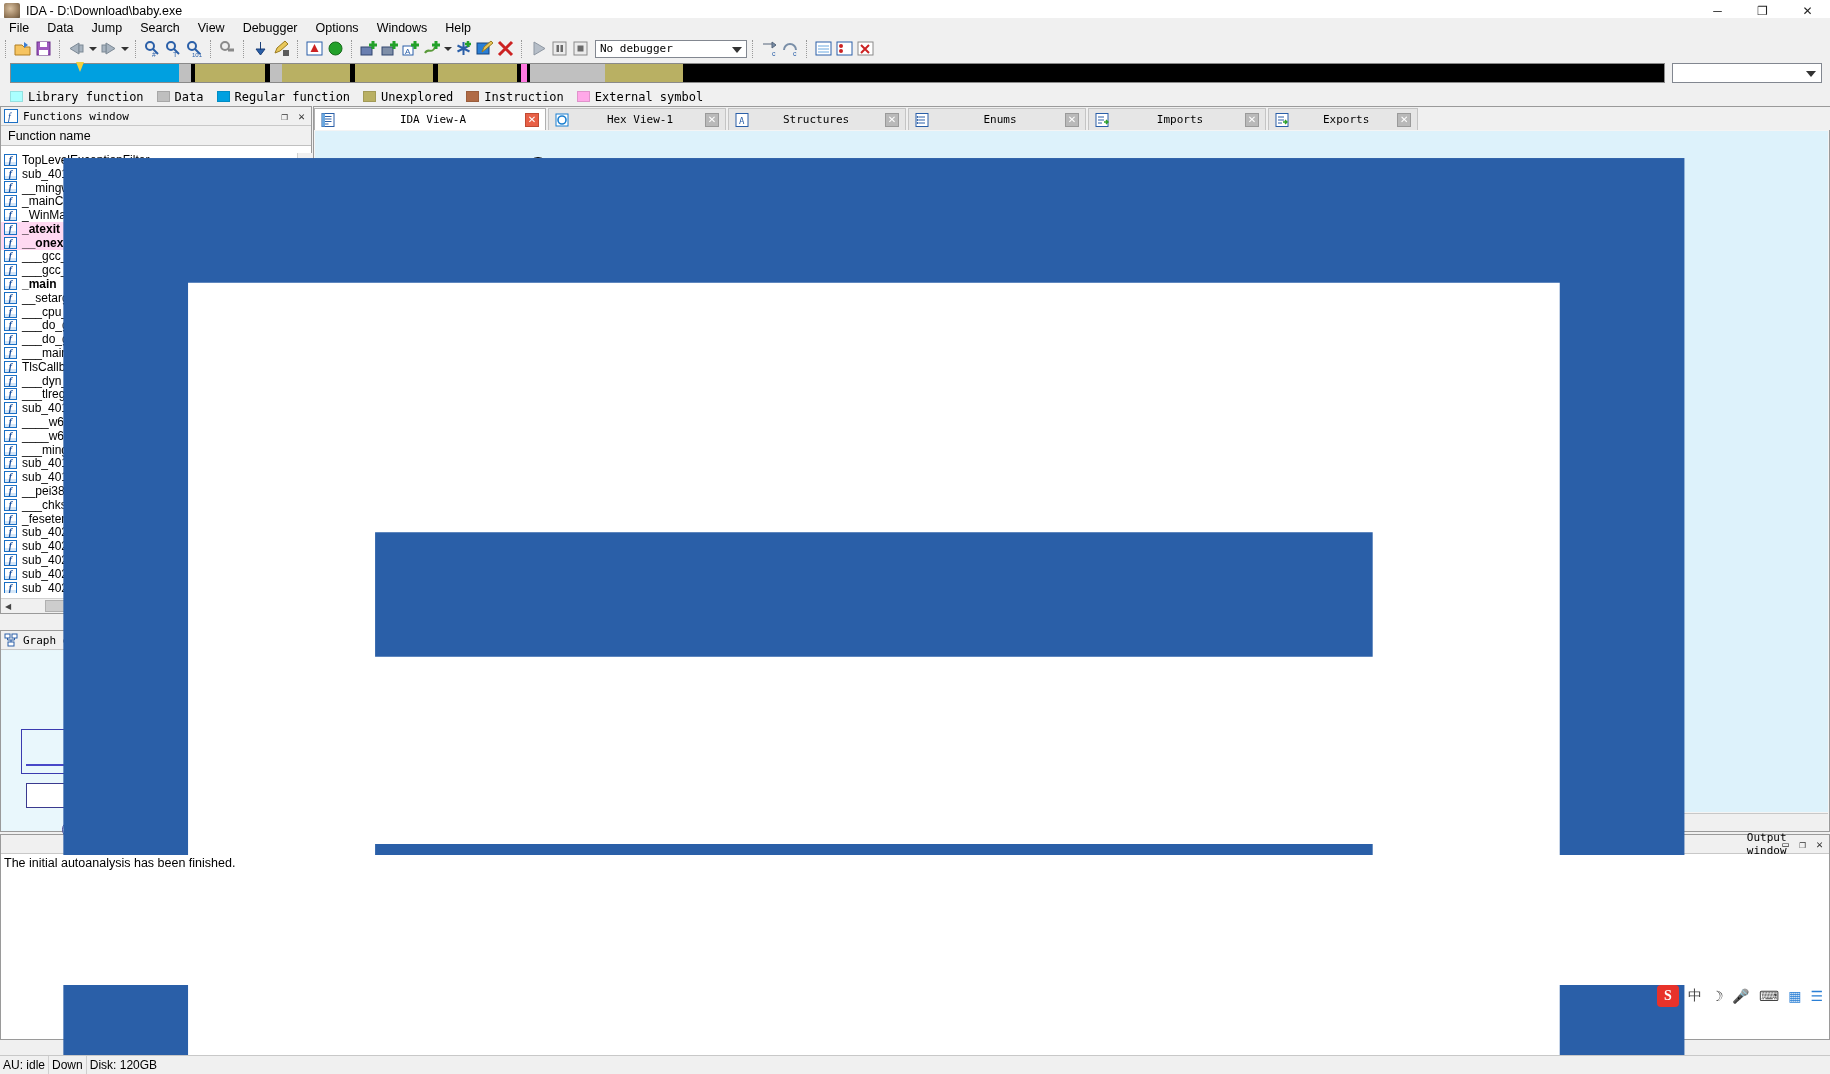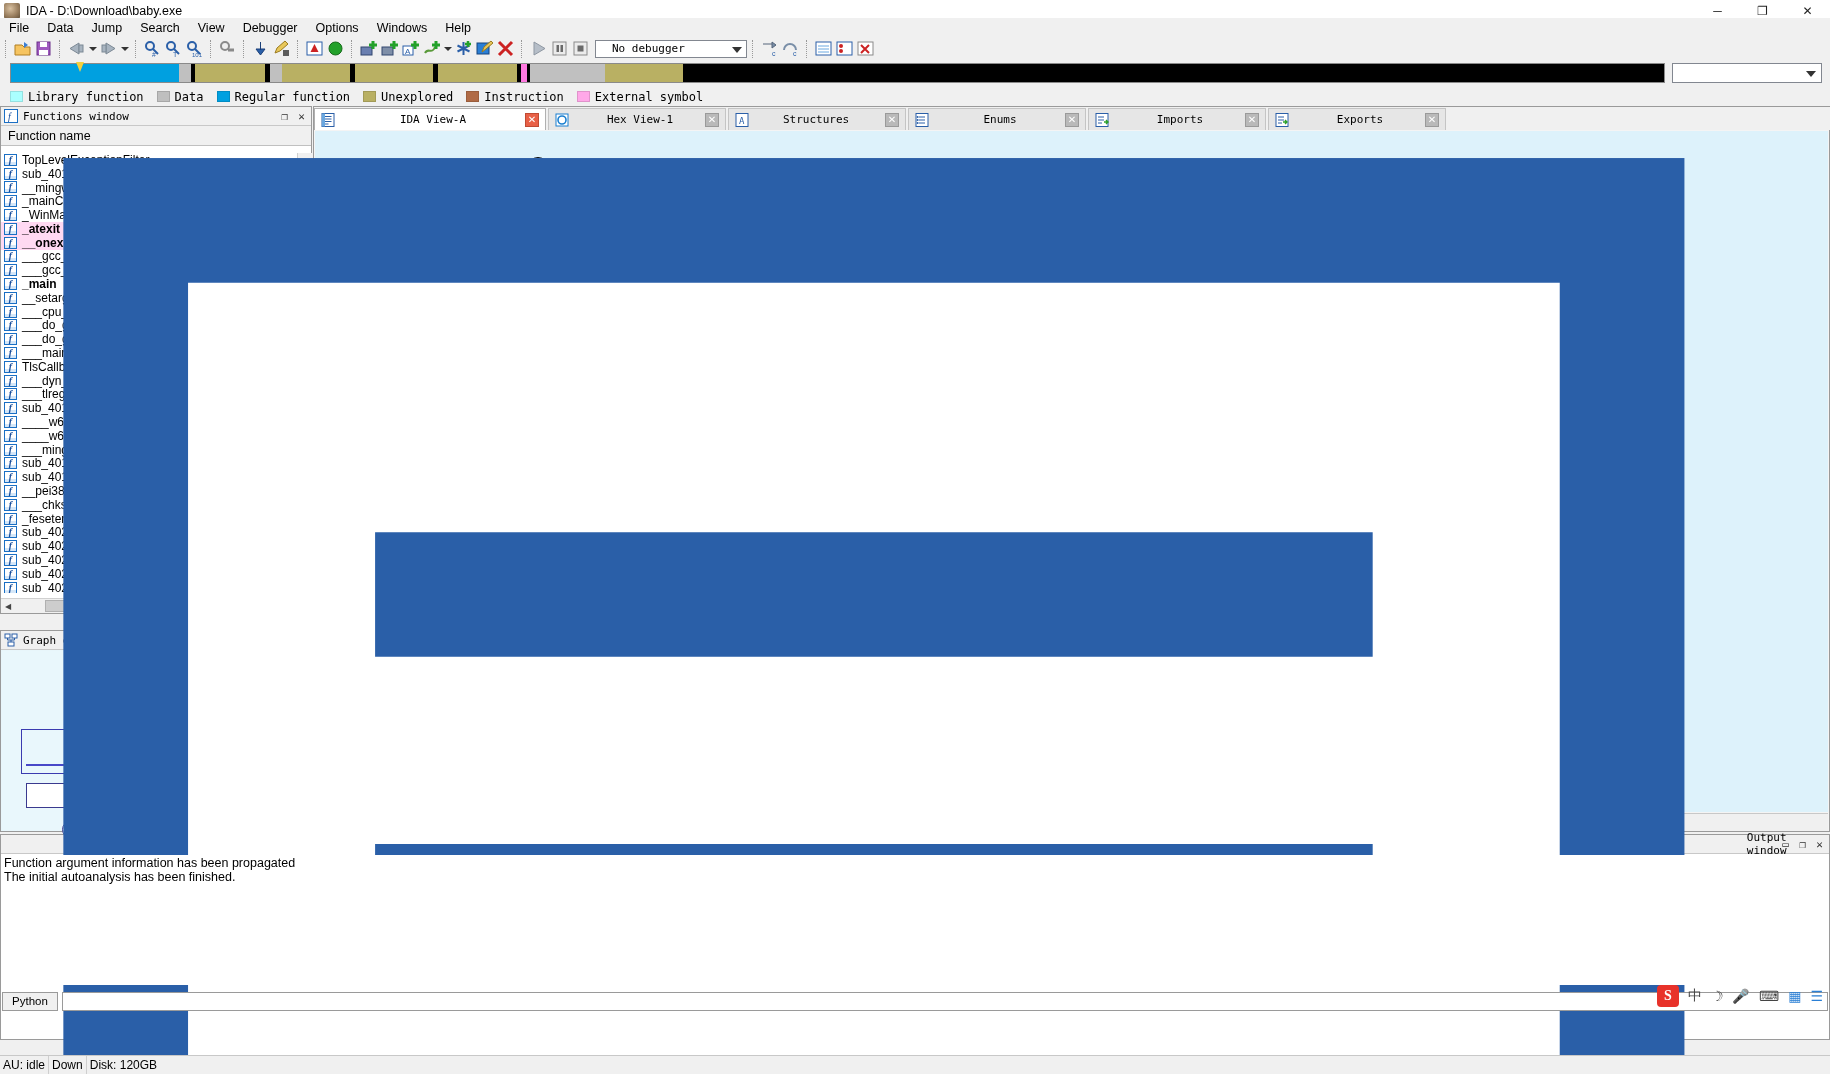--- a/index.html
+++ b/index.html
@@ -45,21 +45,21 @@
             display:inline-block; }
   .tb-arrow { width:11px; height:19px; position:relative; }
   .tb-arrow:after {
     content:""; position:absolute; left:2px; top:8px;
     border-left:4px solid transparent; border-right:4px solid transparent;
     border-top:4px solid #333;
   }
   .dbg-select {
     height:18px; width:152px; background:#fff; border:1px solid #828790;
     font-family:"DejaVu Sans Mono", monospace; font-size:11px;
-    display:flex; align-items:center; padding-left:16px; color:#000;
+    display:flex; align-items:center; padding-left:4px; color:#000;
     position:relative; margin-left:4px;
   }
   .dbg-select .caret { position:absolute; right:4px; top:6px;
     border-left:5px solid transparent; border-right:5px solid transparent;
     border-top:6px solid #333; }
 
   
   .navband-wrap { position:absolute; left:0; top:60px; width:1830px; height:28px; background:#f0f0f0; }
   .navband { position:absolute; left:10px; top:3px; width:1655px; height:20px;
              display:flex; border:1px solid #8a8a8a; }
@@ -656,21 +656,21 @@
         </div>
         <div class="tab" style="width: 178px;">
           <svg class="tab-ic" viewBox="0 0 14 14">
             <rect x="1" y="0.5" width="12" height="13" fill="#fff" stroke="#2a5fa8"></rect>
             <path d="M3 4h6M3 7h6M3 10h4" stroke="#2a5fa8"></path>
             <path d="M9 9l4 0M11 7l2 2-2 2" stroke="#2aa02a" stroke-width="1.4" fill="none"></path>
           </svg>
           <span class="tab-lb" style="flex:1;text-align:center">Imports</span>
           <span class="tab-x">✕</span>
         </div>
-        <div class="tab" style="width: 178px;">
+        <div class="tab" style="width: 150px;">
           <svg class="tab-ic" viewBox="0 0 14 14">
             <rect x="1" y="0.5" width="12" height="13" fill="#fff" stroke="#2a5fa8"></rect>
             <path d="M3 4h6M3 7h6M3 10h4" stroke="#2a5fa8"></path>
             <path d="M8 9h4M10 7l2 2-2 2" stroke="#2aa02a" stroke-width="1.4" fill="none"></path>
           </svg>
           <span class="tab-lb" style="flex:1;text-align:center">Exports</span>
           <span class="tab-x">✕</span>
         </div>
       </div>
     <div class="graph-canvas" id="graph-canvas">
@@ -770,26 +770,21 @@
         <path d="M3 5h8M3 7.5h8M3 10h5" stroke="#2a5fa8"></path>
       </svg>
       <span>Output window</span>
       <div class="panel-ctl">
         <div class="ctl-box">▭</div>
         <div class="ctl-box">❐</div>
         <div class="ctl-box">✕</div>
       </div>
     </div>
     <div class="ow-body">
-      <div class="ow-line">Function argument information has been propagated</div>
       <div class="ow-line">The initial autoanalysis has been finished.</div>
-    </div>
-    <div class="ow-input-row">
-      <div class="py-badge">Python</div>
-      <input class="py-input" value="" style="">
     </div>
     <div class="ime">
       <div class="ime-s">S</div>
       <div class="ime-i">中</div>
       <div class="ime-i">☽</div>
       <div class="ime-i">🎤</div>
       <div class="ime-i">⌨</div>
       <div class="ime-i" style="color:#2a7fd5">▦</div>
       <div class="ime-i" style="color:#2a7fd5">☰</div>
     </div>

